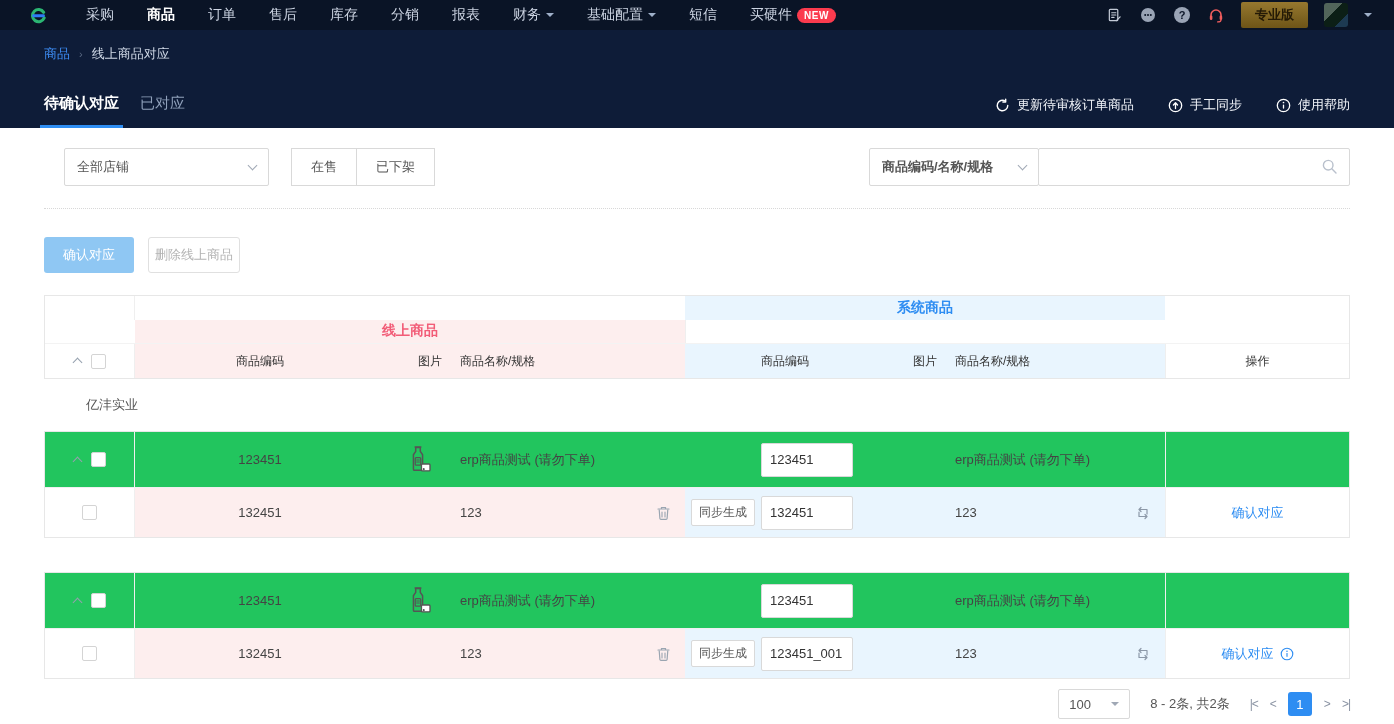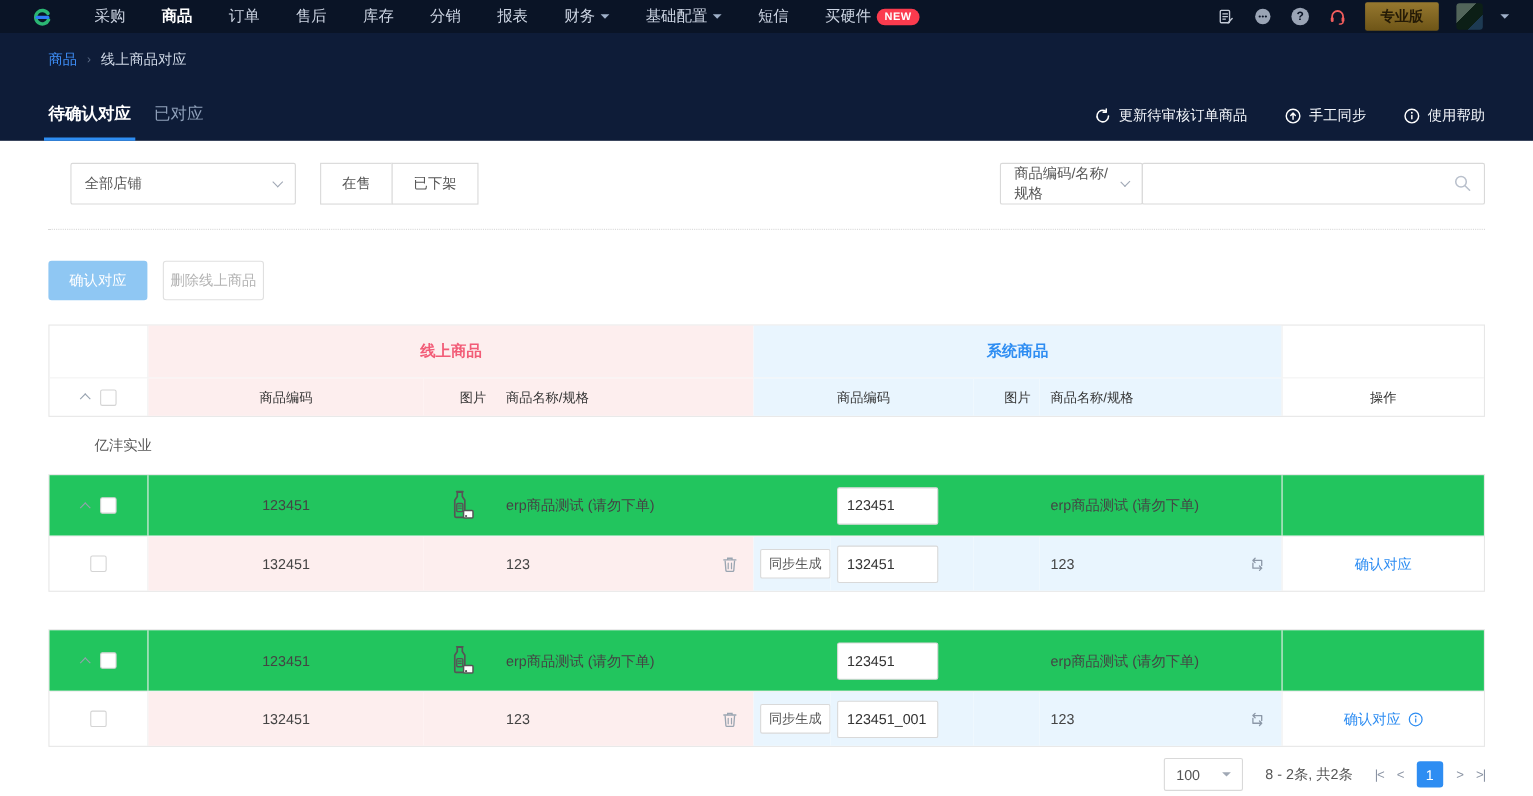--- a/index.html
+++ b/index.html
@@ -47,21 +47,21 @@
   .f-left { display:flex; align-items:center; }
   .select { height:38px; border:1px solid #d9d9d9; border-radius:2px; background:#fff;
     display:flex; align-items:center; justify-content:space-between; padding:0 12px;
     font-size:13px; color:#555; cursor:pointer; }
   .shop-select { width:205px; margin-right:22px; }
   .seg { display:flex; }
   .segbtn { height:38px; padding:0 19px; background:#fff; border:1px solid #d9d9d9;
     font-size:13px; color:#555; display:flex; align-items:center; cursor:pointer; }
   .segbtn + .segbtn { margin-left:-1px; }
   .f-right { display:flex; align-items:center; }
-  .search-select { width:130px; }
+  .search-select { width:170px;font-weight:bold; }
   .search-wrap { position:relative; margin-left:-1px; }
   .search-input { width:312px; height:38px; border:1px solid #d9d9d9; border-radius:2px;
     padding:0 38px 0 12px; font-size:13px; color:#333; outline:none; }
   .search-ic { position:absolute; right:12px; top:10px; cursor:pointer; }
 
   .dotted { margin-top:22px; border-top:1px dotted #d8d8d8; }
 
   .toolbar { margin-top:28px; display:flex; gap:14px; }
   .btn-primary { background:#8fc7f3; color:#fff; border:none; height:36px; padding:0 19px;
     border-radius:3px; font-size:13px; cursor:pointer; }
@@ -252,22 +252,22 @@
   <div class="toolbar">
     <button class="btn-primary">确认对应</button>
     <button class="btn-plain">删除线上商品</button>
   </div>
 
   <div class="table">
 
     <div class="thead">
       <div class="trow band1">
         <div class="c sel"></div>
+        <div class="c blue s-title">系统商品</div>
         <div class="c pink o-title">线上商品</div>
-        <div class="c blue s-title">系统商品</div>
         <div class="c action"></div>
       </div>
       <div class="trow band2">
         <div class="c sel">
           <span class="chev"></span>
           <span class="checkbox"></span>
         </div>
         <div class="c pink center">商品编码</div>
         <div class="c pink rightal">图片</div>
         <div class="c pink namecell">商品名称/规格</div>

